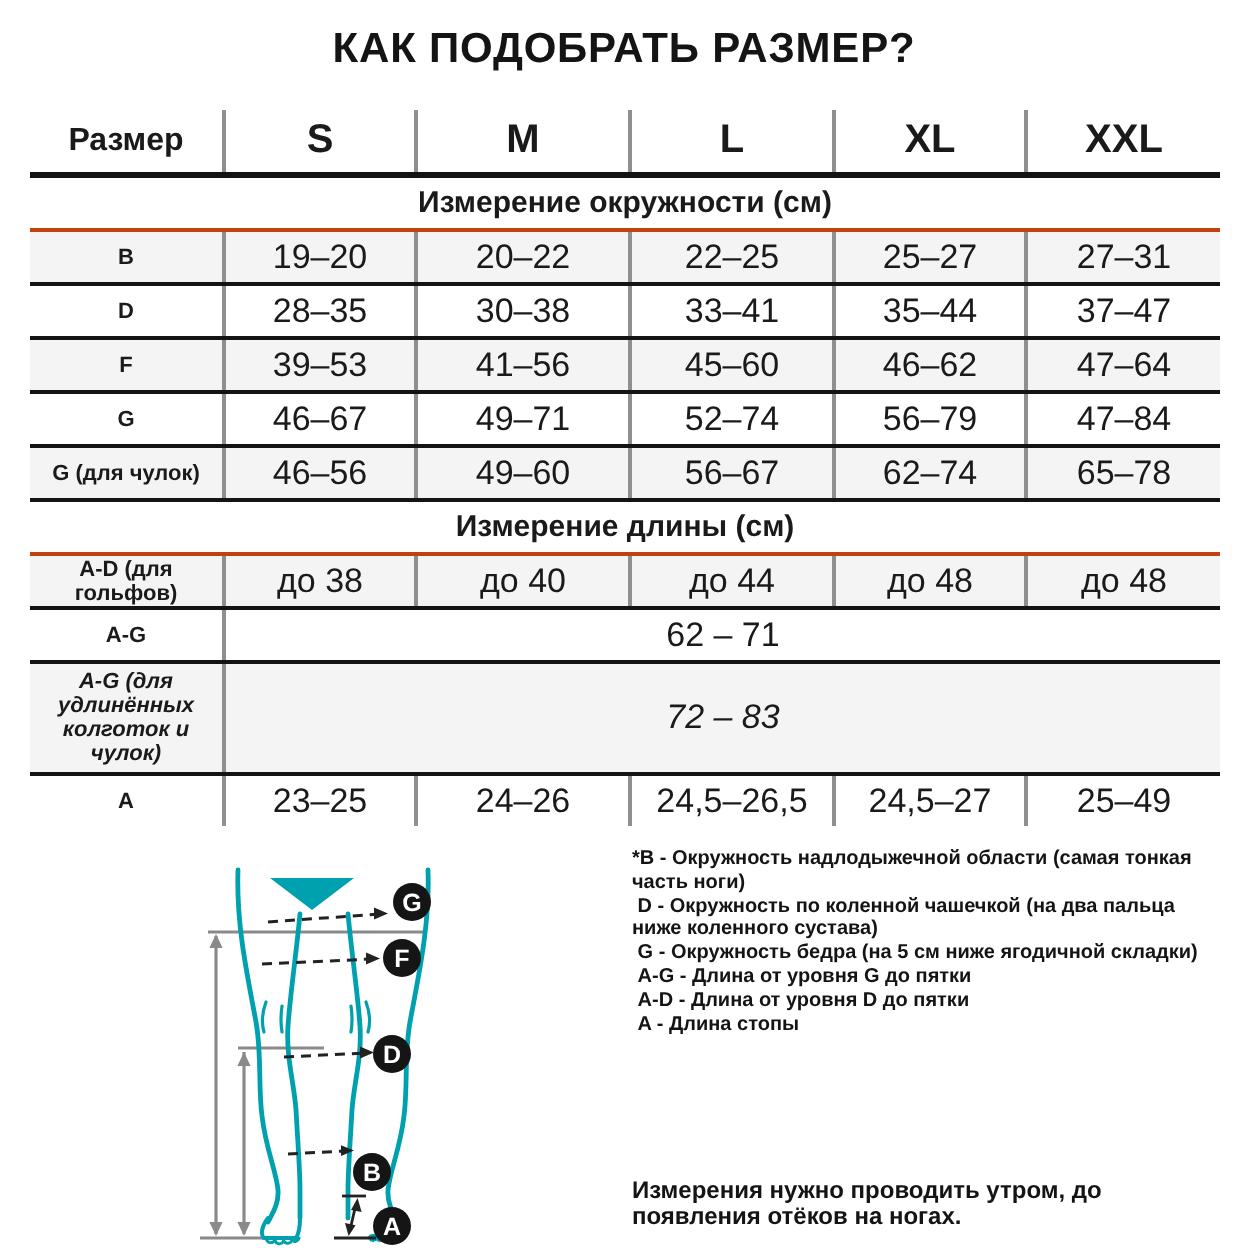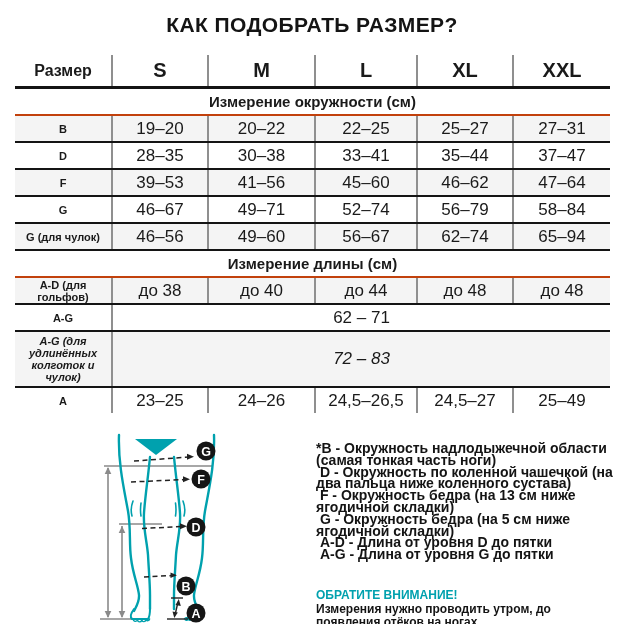--- a/index.html
+++ b/index.html
@@ -28,22 +28,22 @@
     border-bottom:2px solid #c2410c;
   }
   tr.data td{height:25px;border-bottom:2px solid #141414;}
   tr.data.tall td{height:54px;font-style:italic;}
   tr.data.last td{border-bottom:none;}
   tr.shaded td{background:#f4f4f4;}
   td.lbl{font-size:11px;font-weight:bold;line-height:12px;}
   td.val{font-size:17px;font-weight:400;border-left:2px solid #8f8f8f;}
   td.hdr-size{border-left:2px solid #8f8f8f;}
   .legend{
-    position:absolute;left:316px;top:430px;width:298px;
-    font-size:14px;font-weight:bold;line-height:11.8px;color:#141414;
+    position:absolute;left:316px;top:411px;width:298px;
+    font-size:10px;font-weight:bold;line-height:11.8px;color:#141414;
   }
   .legend p{margin:0;white-space:pre-wrap;}
   .note{position:absolute;left:316px;top:575px;width:300px;}
   .note-title{font-size:12px;font-weight:bold;margin:0;}
   .note-text{font-size:12px;font-weight:bold;line-height:12.5px;margin:1px 0 0 0;color:#141414;}
   .diagram{position:absolute;left:84px;top:420px;}
 </style>
 </head>
 <body>
 
@@ -97,29 +97,29 @@
         <td class="val">45–60</td>
         <td class="val">46–62</td>
         <td class="val">47–64</td>
       </tr>
       <tr class="data">
         <td class="lbl">G</td>
         <td class="val">46–67</td>
         <td class="val">49–71</td>
         <td class="val">52–74</td>
         <td class="val">56–79</td>
-        <td class="val">58–84</td>
+        <td class="val">47–84</td>
       </tr>
       <tr class="data shaded">
         <td class="lbl">G (для чулок)</td>
         <td class="val">46–56</td>
         <td class="val">49–60</td>
         <td class="val">56–67</td>
         <td class="val">62–74</td>
-        <td class="val">65–94</td>
+        <td class="val">65–78</td>
       </tr>
 
       <tr class="section">
         <td colspan="6">Измерение длины (см)</td>
       </tr>
 
       <tr class="data shaded">
         <td class="lbl">A-D (для гольфов)</td>
         <td class="val">до 38</td>
         <td class="val">до 40</td>
@@ -219,24 +219,23 @@
       <circle cx="102" cy="153" r="9.5" fill="#151515"></circle>
       <text x="102" y="157.5" fill="#ffffff">B</text>
       <circle cx="112" cy="180" r="9.5" fill="#151515"></circle>
       <text x="112" y="184.5" fill="#ffffff">A</text>
     </g>
   </svg>
 
   <div class="legend">
     <p>*B - Окружность надлодыжечной области (самая тонкая часть ноги)</p>
     <p> D - Окружность по коленной чашечкой (на два пальца ниже коленного сустава)</p>
-    <p> F - Окружность бедра (на 13 см ниже ягодичной складки)</p>
     <p> G - Окружность бедра (на 5 см ниже ягодичной складки)</p>
+    <p> A-G - Длина от уровня G до пятки</p>
     <p> A-D - Длина от уровня D до пятки</p>
-    <p> A-G - Длина от уровня G до пятки</p>
+    <p> A - Длина стопы</p>
   </div>
 
   <div class="note">
-    <p class="note-title" style="color:#00a1ae;">ОБРАТИТЕ ВНИМАНИЕ!</p>
     <p class="note-text">Измерения нужно проводить утром, до появления отёков на ногах.</p>
   </div>
 
 </div>
 
 </body></html>

